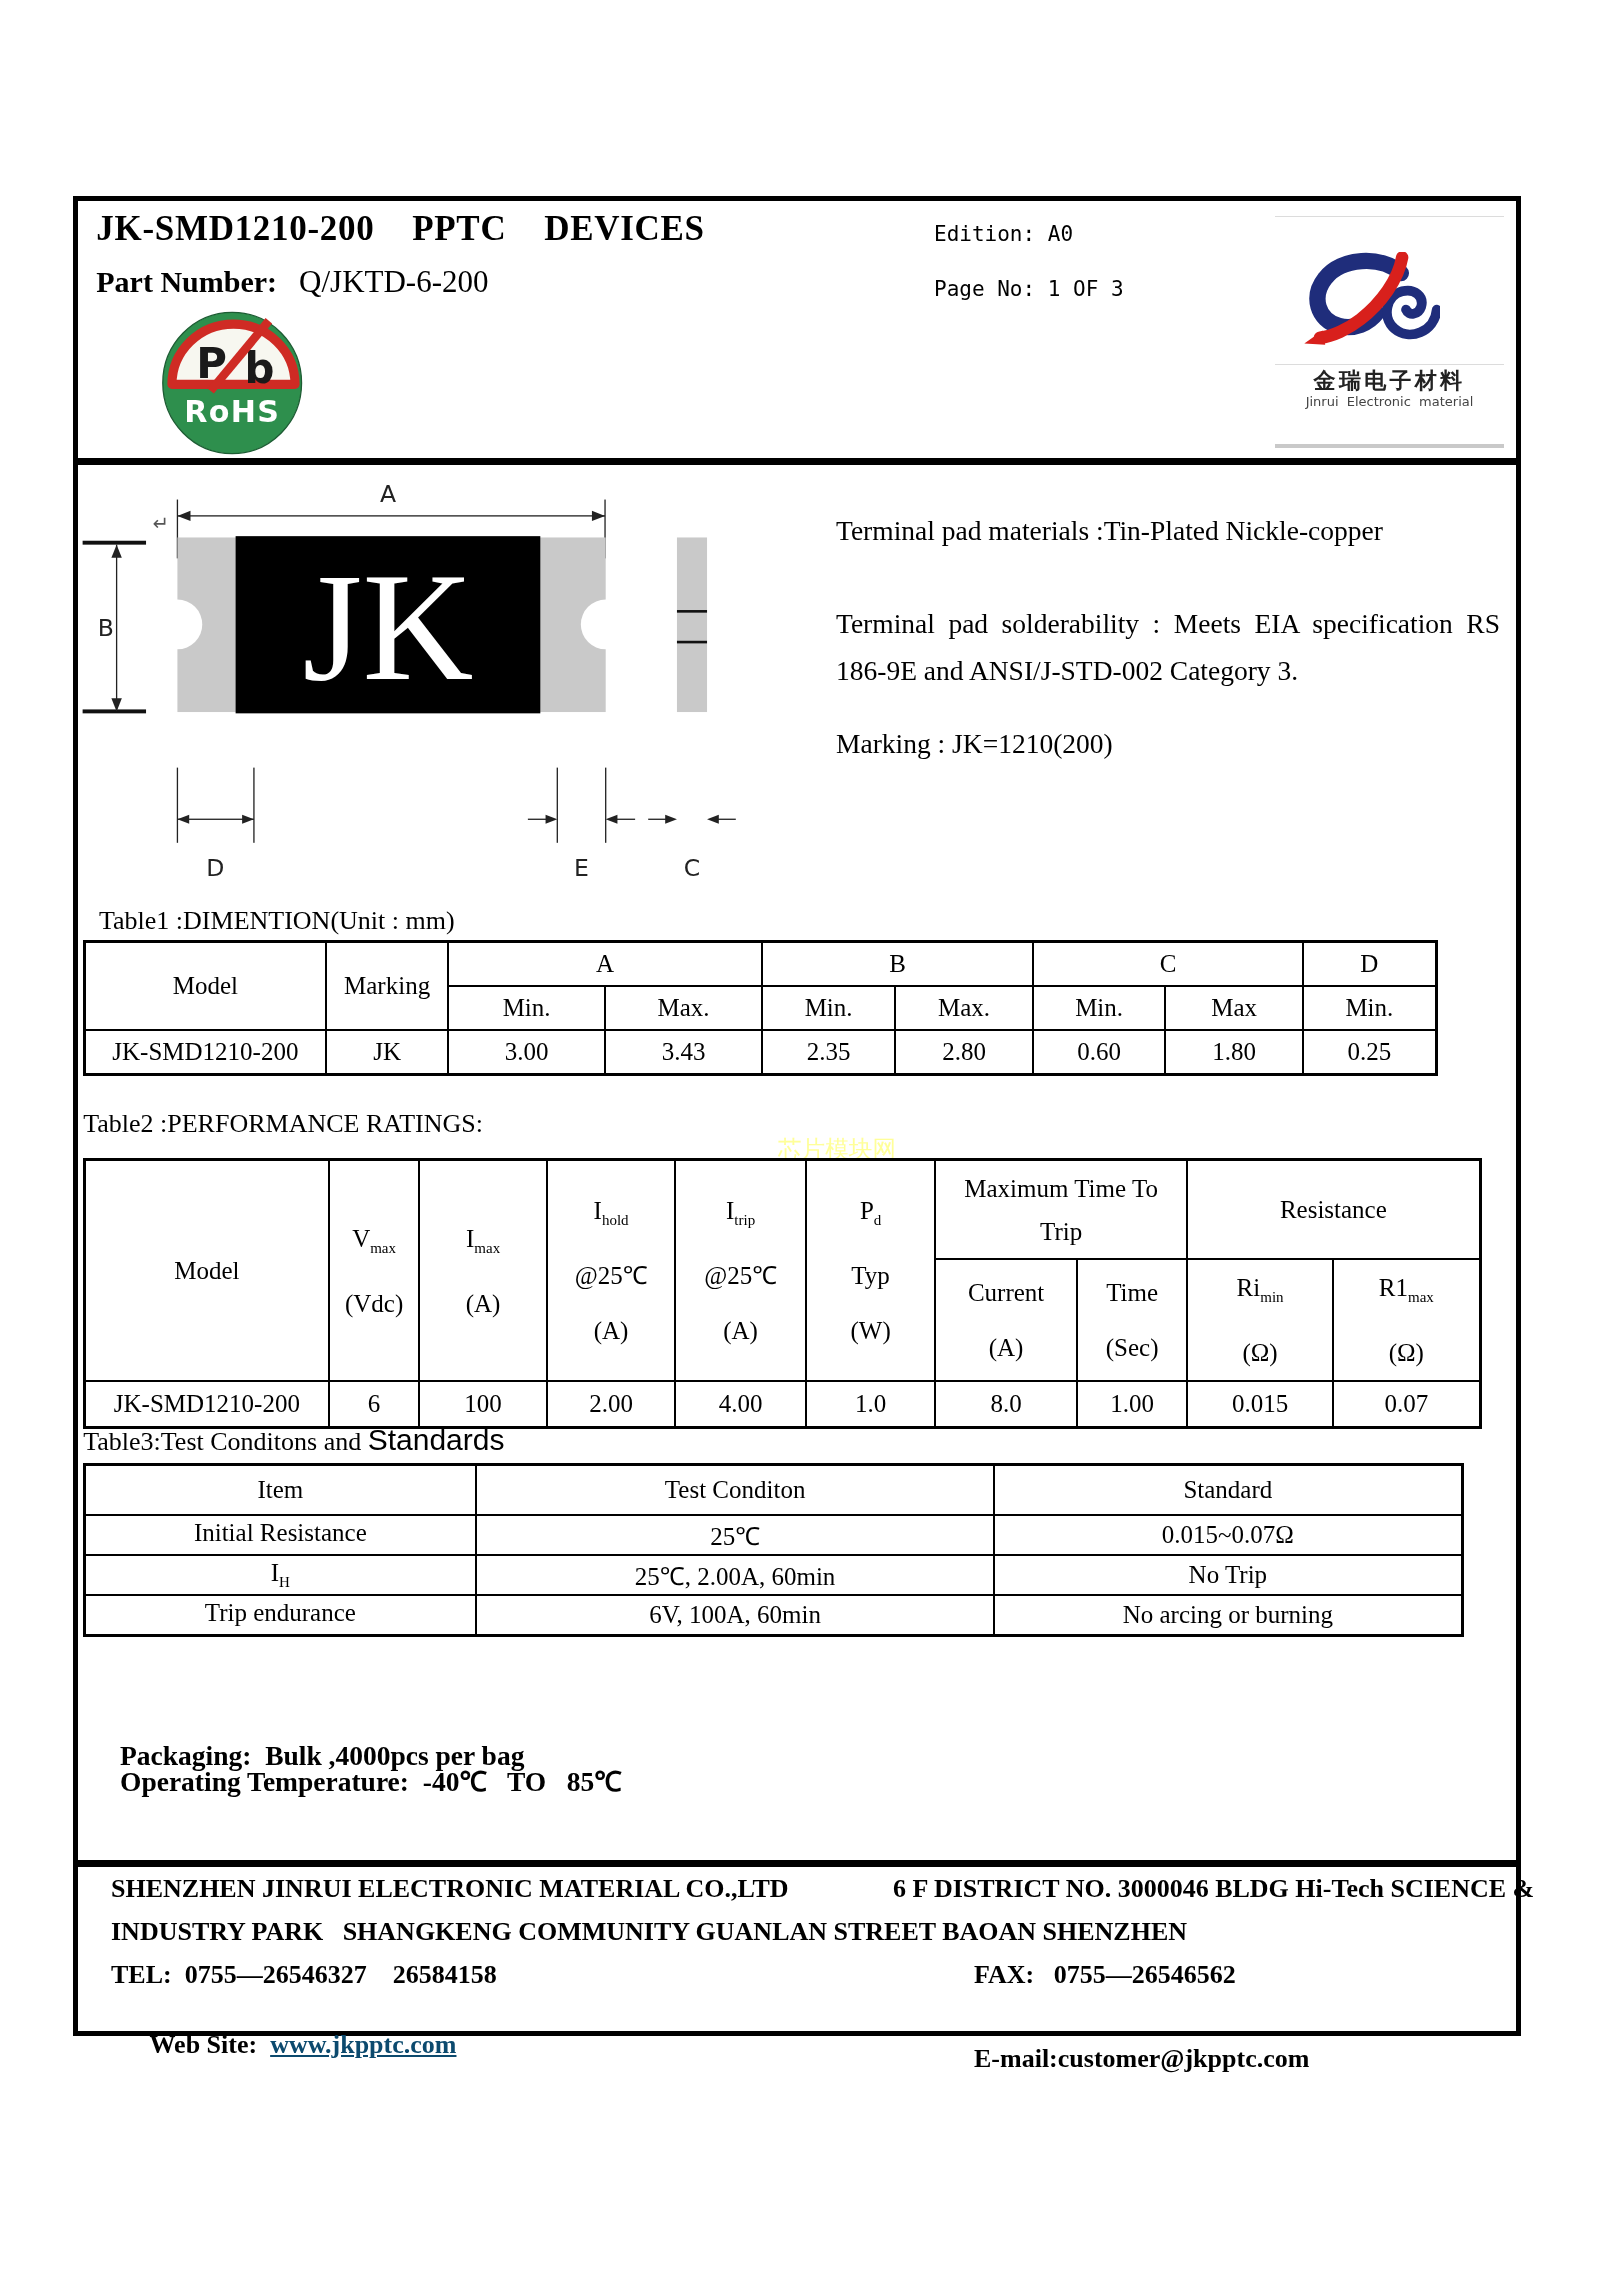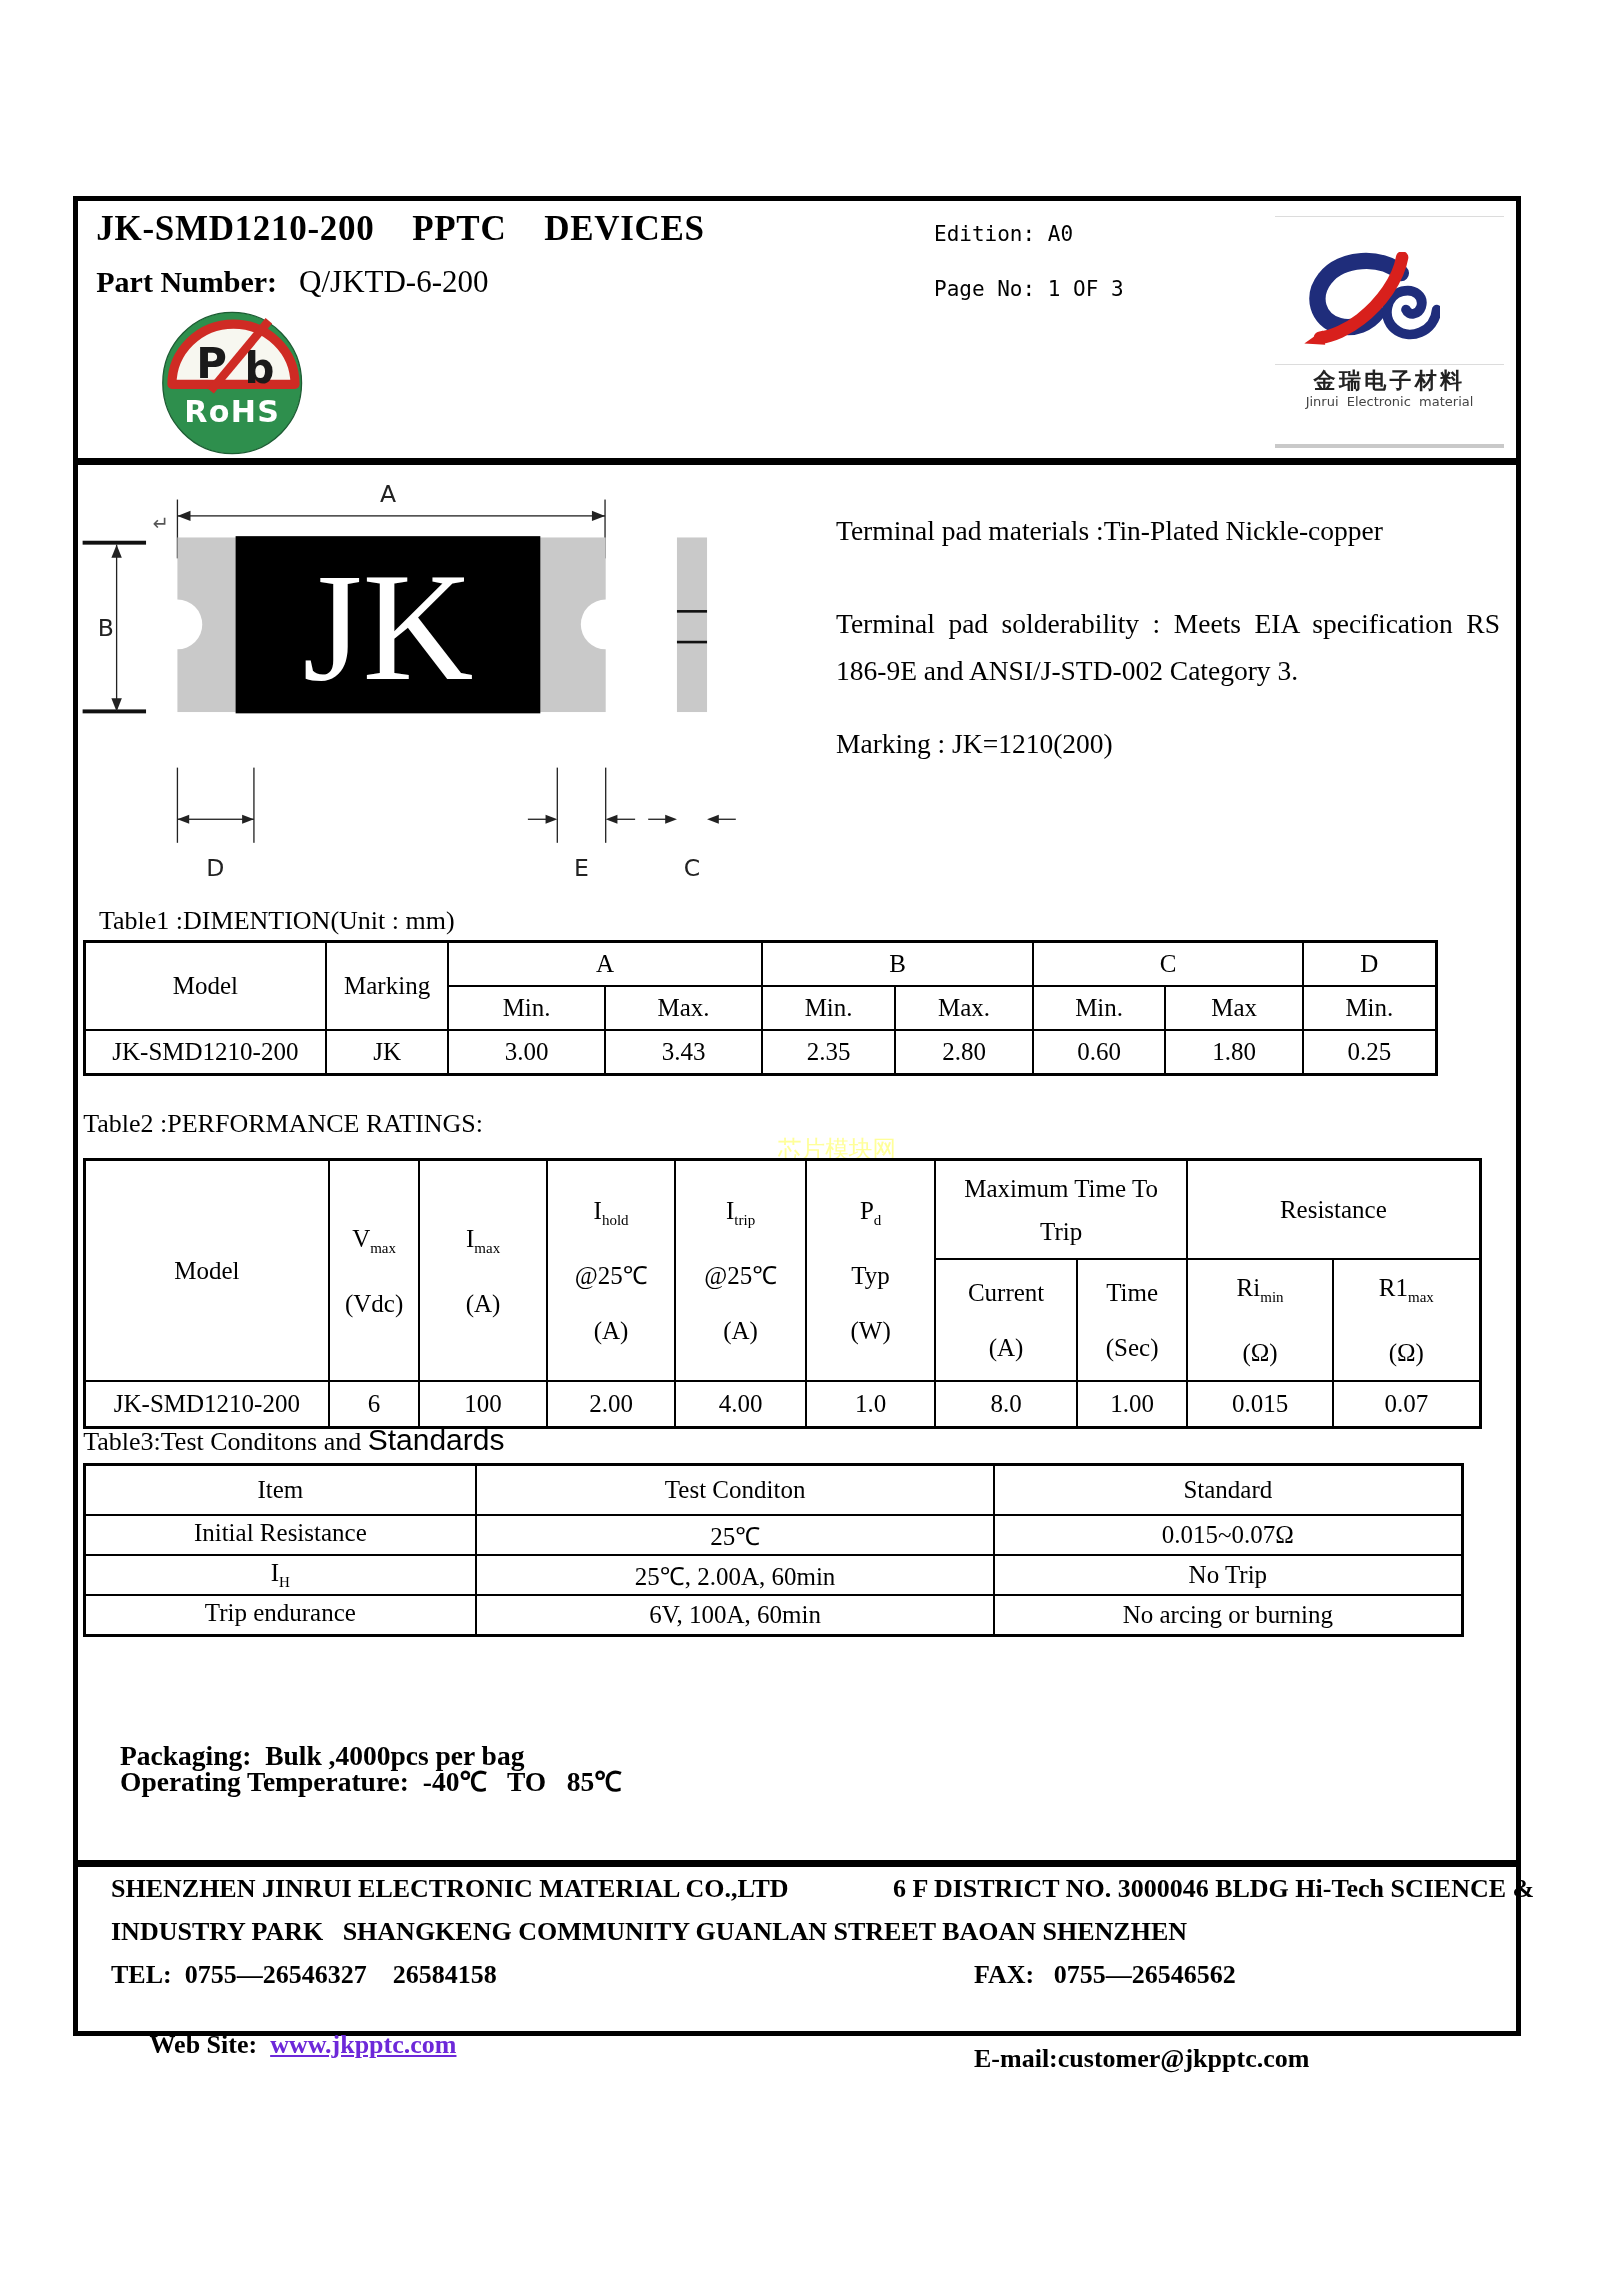--- a/index.html
+++ b/index.html
@@ -68,21 +68,21 @@
   
   .ftr-divider { left:0; top:1659px; width:100%; height:6.5px; background:#000; }
   .ftr { font-size:26px; font-weight:bold; }
   .f-company { left:33px;  top:1673px; }
   .f-addr1   { left:815px; top:1673px; }
   .f-addr2   { left:33px;  top:1716px; }
   .f-tel     { left:33px;  top:1759px; }
   .f-fax     { left:896px; top:1759px; }
   .f-web     { left:33px;  top:1799px; }
   .f-email   { left:896px; top:1843px; }
-  .weblink { color:#6d28d9; text-decoration:underline; }
+  .weblink { color:#0c4a6e; text-decoration:underline; }
 
   svg text { font-family:"DejaVu Sans", sans-serif; }
   svg .serif { font-family:"Liberation Serif", serif; }
 </style>
 </head>
 <body>
 
 <div class="page">
   <div class="box">
 

